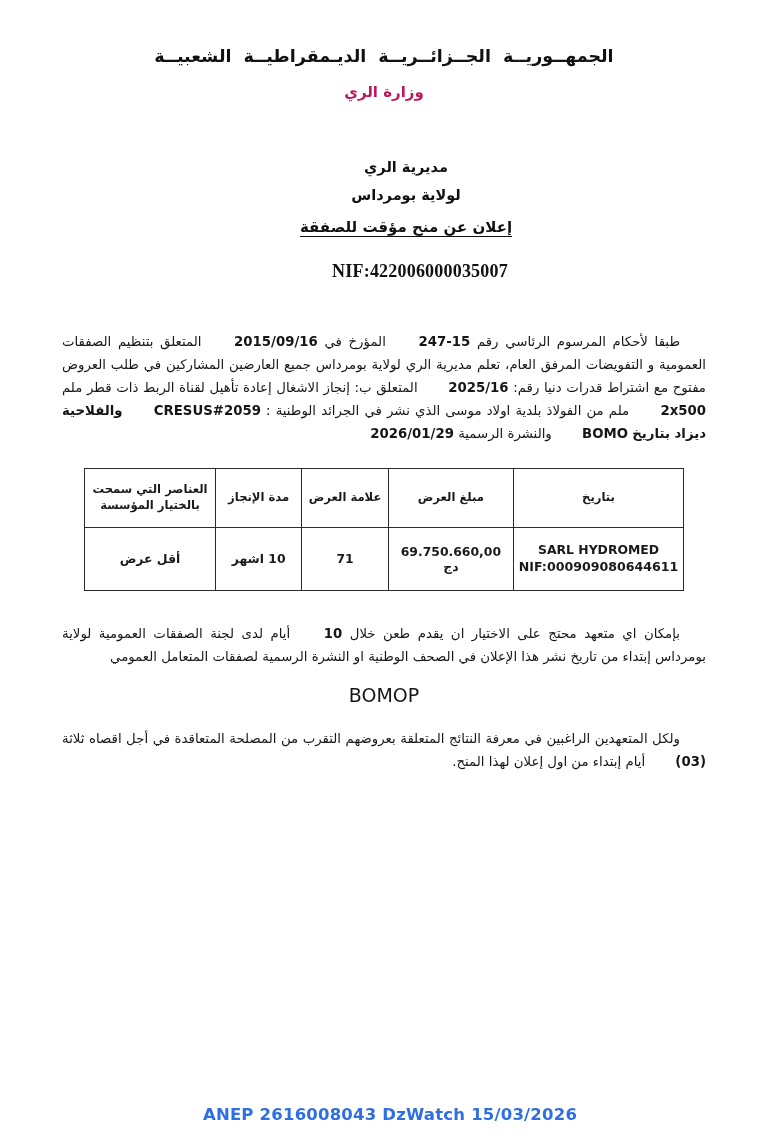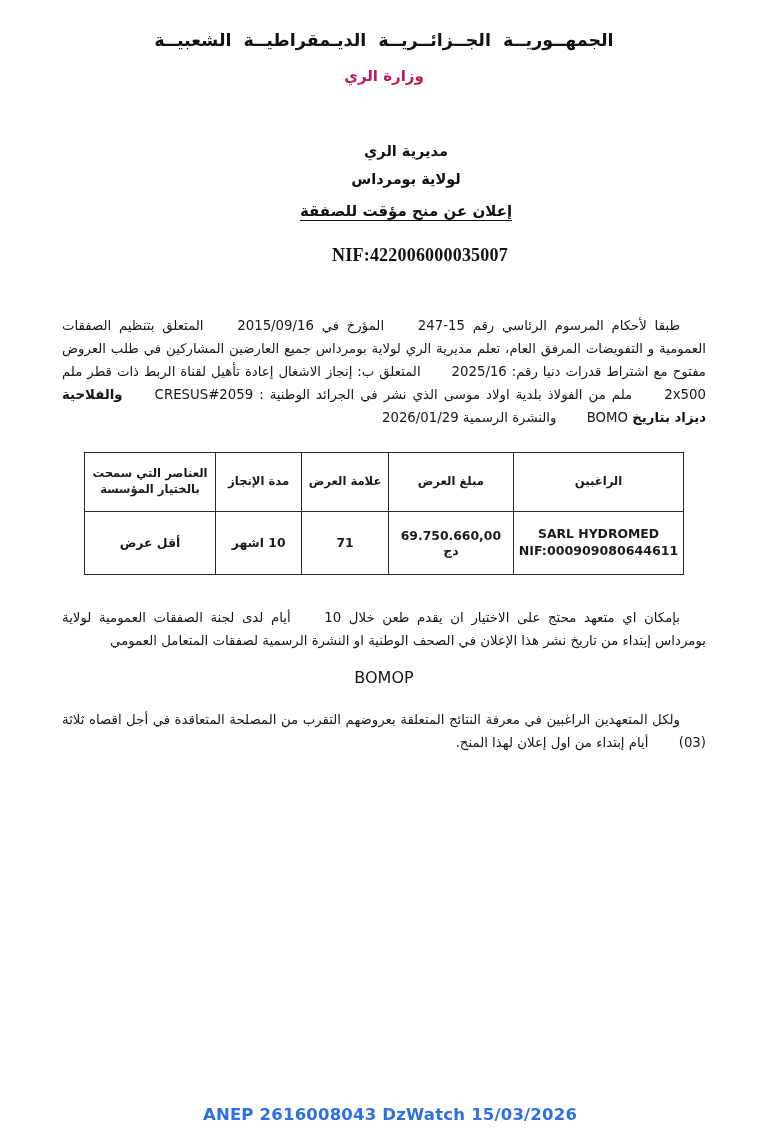--- a/index.html
+++ b/index.html
@@ -15,21 +15,21 @@
     background: #ffffff;
     font-family: "Liberation Serif", "DejaVu Serif", serif;
     color: #1a1a1a;
     overflow: hidden;
     box-sizing: border-box;
   }
 
   
   .header-block {
     text-align: center;
-    padding-top: 28px;
+    padding-top: 44px;
   }
   .republic-line {
     font-family: "DejaVu Sans", "Liberation Sans", sans-serif;
     font-weight: bold;
     font-size: 17.5px;
     letter-spacing: 0.5px;
     word-spacing: 6px;
     color: #111;
     line-height: 1.4;
   }
@@ -89,21 +89,21 @@
     direction: rtl;
   }
   .para.first {
     margin-top: 42px;
     text-indent: 26px;
   }
   .ltr-inline {
     direction: ltr;
     unicode-bidi: embed;
     display: inline-block;
-    font-weight: normal;
+    font-weight: bold;
   }
   .bold {
     font-weight: bold;
   }
   .para-note {
     font-family: "DejaVu Sans", "Liberation Sans", sans-serif;
     font-size: 13.3px;
     color: #161616;
     text-align: center;
     margin-top: 26px;
@@ -165,21 +165,21 @@
   .col-delay  { width: 14%; }
   .col-elems  { width: 22%; }
 
   .after-table {
     margin-top: 32px;
   }
   .para.second { text-indent: 26px; }
   .para.third  { margin-top: 22px; text-indent: 26px; }
   .bomop-line {
     font-family: "DejaVu Sans", "Liberation Sans", sans-serif;
-    font-size: 16px;
+    font-size: 19px;
     direction: ltr;
     text-align: center;
     color: #161616;
     margin-top: 16px;
   }
 
   
   .footer {
     position: absolute;
     left: 12px;
@@ -233,21 +233,21 @@
       <span>والنشرة الرسمية</span>
       <span class="ltr-inline">2026/01/29</span>
     </p>
 
   </div>
 
   <div class="table-wrap">
     <table class="award">
       <thead>
         <tr>
-          <th class="col-org">الراغبين</th>
+          <th class="col-org">بتاريخ</th>
           <th class="col-amount">مبلغ العرض</th>
           <th class="col-mark">علامة العرض</th>
           <th class="col-delay">مدة الإنجاز</th>
           <th class="col-elems">العناصر التي سمحت بالختيار المؤسسة</th>
         </tr>
       </thead>
       <tbody>
         <tr>
           <td class="org-cell">
             <span>SARL HYDROMED</span>

